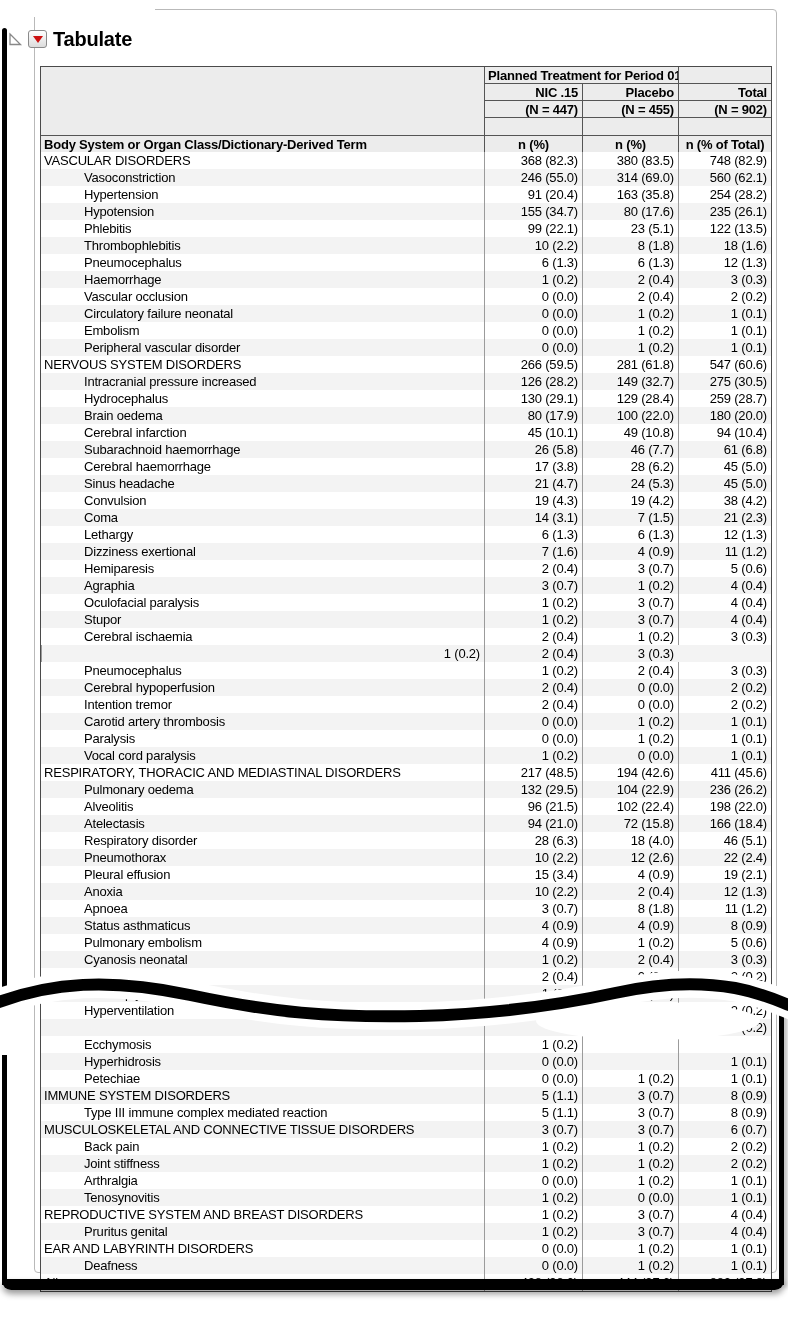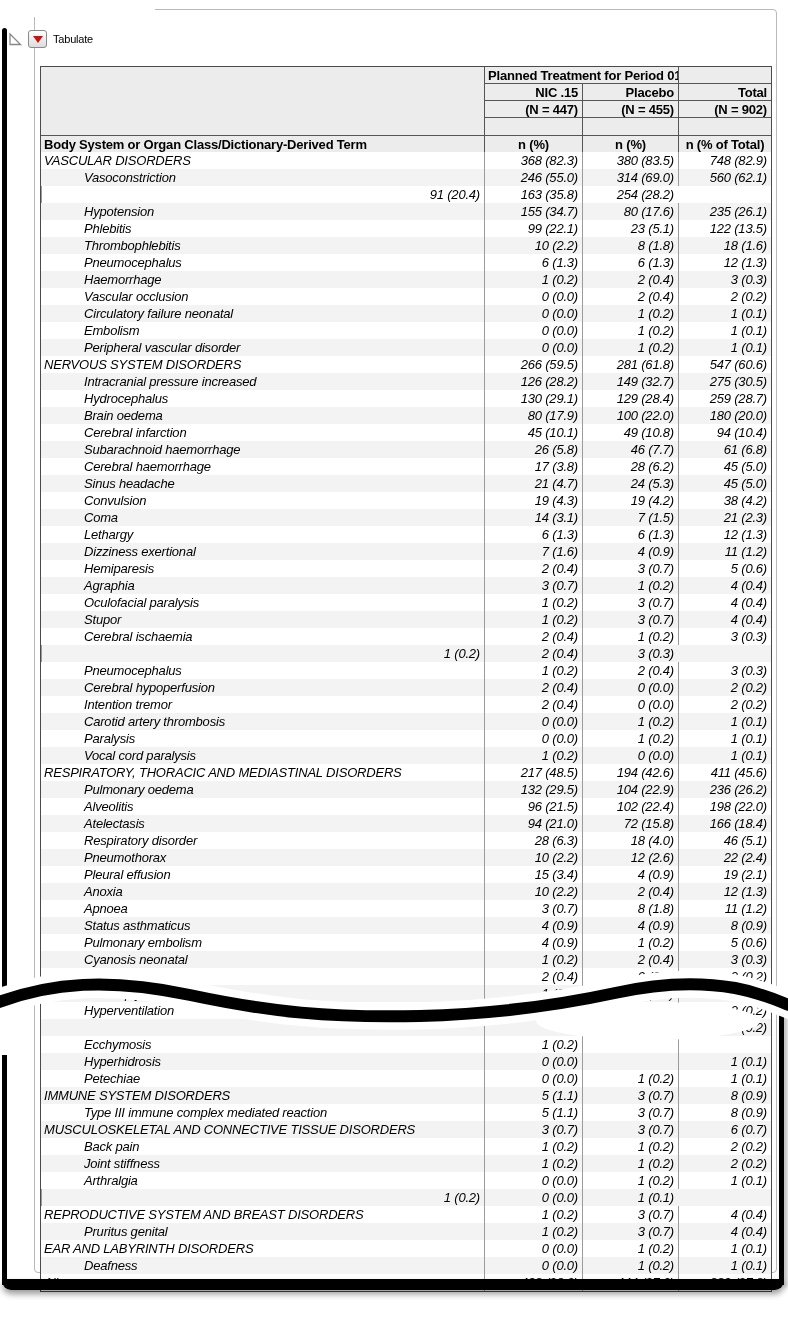--- a/index.html
+++ b/index.html
@@ -10,34 +10,34 @@
         border:1px solid #b9b9b9;border-radius:4px;}
   .title-patch{position:absolute;left:30px;top:3px;width:125px;height:14px;background:#fff;}
   
   .title-row{position:absolute;left:8px;top:28px;height:22px;display:flex;align-items:center;}
   .wedge{width:15px;height:15px;margin-right:5px;}
   .rt-btn{width:19px;height:18px;border:1px solid #8a8a8a;border-radius:3px;
         background:linear-gradient(#ffffff,#dcdcdc);display:flex;align-items:center;justify-content:center;
         margin-right:6px;box-sizing:border-box;}
   .rt-tri{width:0;height:0;border-left:5px solid transparent;border-right:5px solid transparent;
         border-top:7px solid #cc1111;}
-  .title-text{font-size:11px;font-weight:normal;letter-spacing:-0.2px;}
+  .title-text{font-size:20px;font-weight:bold;letter-spacing:-0.2px;}
   
   .jmp-table{position:absolute;left:40px;top:42px;width:730px;border:1px solid #4a4a4a;
         font-size:13px;line-height:17px;letter-spacing:-0.2px;margin-top:24px;}
   .hrow{display:grid;grid-template-columns:443px 98px 96px 93px;height:17px;background:#ececec;}
   .hrow.merged{grid-template-columns:443px 194px 93px;}
   .hcell{box-sizing:border-box;overflow:hidden;white-space:nowrap;}
   .hval{border-left:1px solid #555;font-weight:bold;}
   .hb{border-bottom:1px solid #555;}
   .ht{border-top:1px solid #555;}
   .left-pad{padding-left:3px;}
   .right-al{text-align:right;padding-right:4px;}
   .center-al{text-align:center;}
-  .tbody{background:#fff;font-style:italic;}
+  .tbody{background:#fff;}
   .trow{display:grid;grid-template-columns:443px 98px 96px 93px;height:17px;}
   .trow:nth-child(even){background:#f3f3f3;}
   .cl{box-sizing:border-box;padding-left:3px;overflow:hidden;white-space:nowrap;}
   .cl.ind{padding-left:43px;}
   .cv{box-sizing:border-box;text-align:right;padding-right:4px;border-left:1px solid #9b9b9b;
       overflow:hidden;white-space:nowrap;}
   
   .tear{position:absolute;left:0;top:0;pointer-events:none;z-index:50;}
   
   .frame{position:absolute;background:#000;z-index:40;}
@@ -107,20 +107,21 @@
           <div class="cv">380 (83.5)</div>
           <div class="cv">748 (82.9)</div>
         </div>
         <div class="trow">
           <div class="cl ind">Vasoconstriction</div>
           <div class="cv">246 (55.0)</div>
           <div class="cv">314 (69.0)</div>
           <div class="cv">560 (62.1)</div>
         </div>
         <div class="trow">
+          <div class="cl ind">Hypertension</div>
           <div class="cv">91 (20.4)</div>
           <div class="cv">163 (35.8)</div>
           <div class="cv">254 (28.2)</div>
         </div>
         <div class="trow">
           <div class="cl ind">Hypotension</div>
           <div class="cv">155 (34.7)</div>
           <div class="cv">80 (17.6)</div>
           <div class="cv">235 (26.1)</div>
         </div>
@@ -461,20 +462,21 @@
           <div class="cv">1 (0.2)</div>
           <div class="cv">2 (0.2)</div>
         </div>
         <div class="trow">
           <div class="cl ind">Arthralgia</div>
           <div class="cv">0 (0.0)</div>
           <div class="cv">1 (0.2)</div>
           <div class="cv">1 (0.1)</div>
         </div>
         <div class="trow">
+          <div class="cl ind">Tenosynovitis</div>
           <div class="cv">1 (0.2)</div>
           <div class="cv">0 (0.0)</div>
           <div class="cv">1 (0.1)</div>
         </div>
         <div class="trow">
           <div class="cl">REPRODUCTIVE SYSTEM AND BREAST DISORDERS</div>
           <div class="cv">1 (0.2)</div>
           <div class="cv">3 (0.7)</div>
           <div class="cv">4 (0.4)</div>
         </div>

